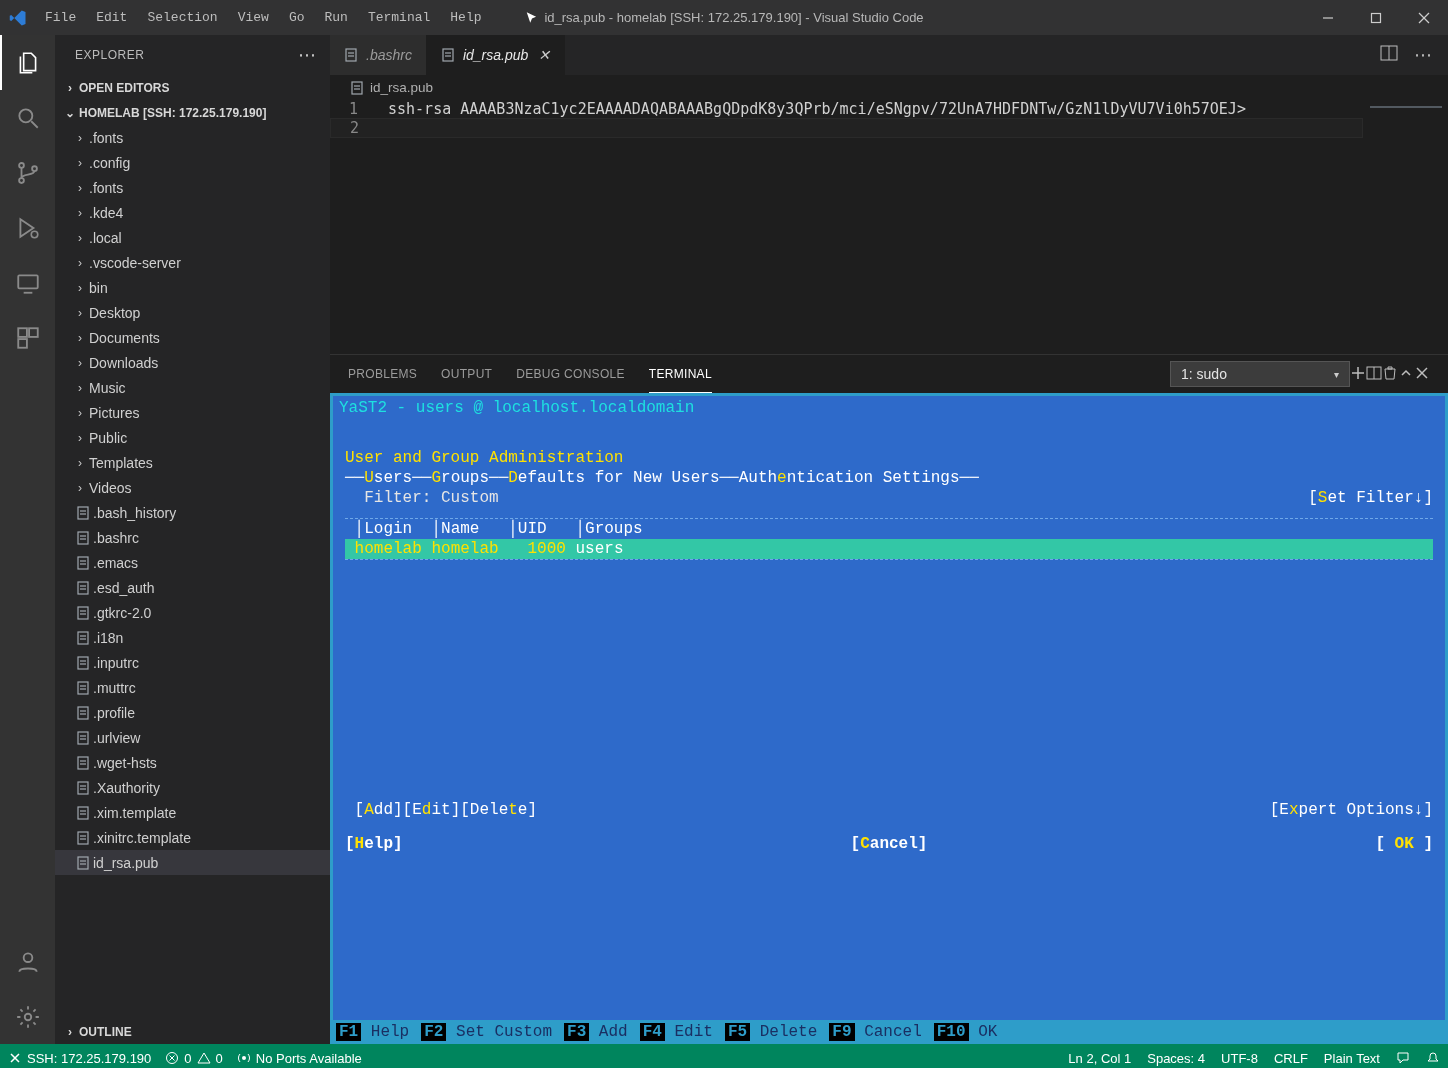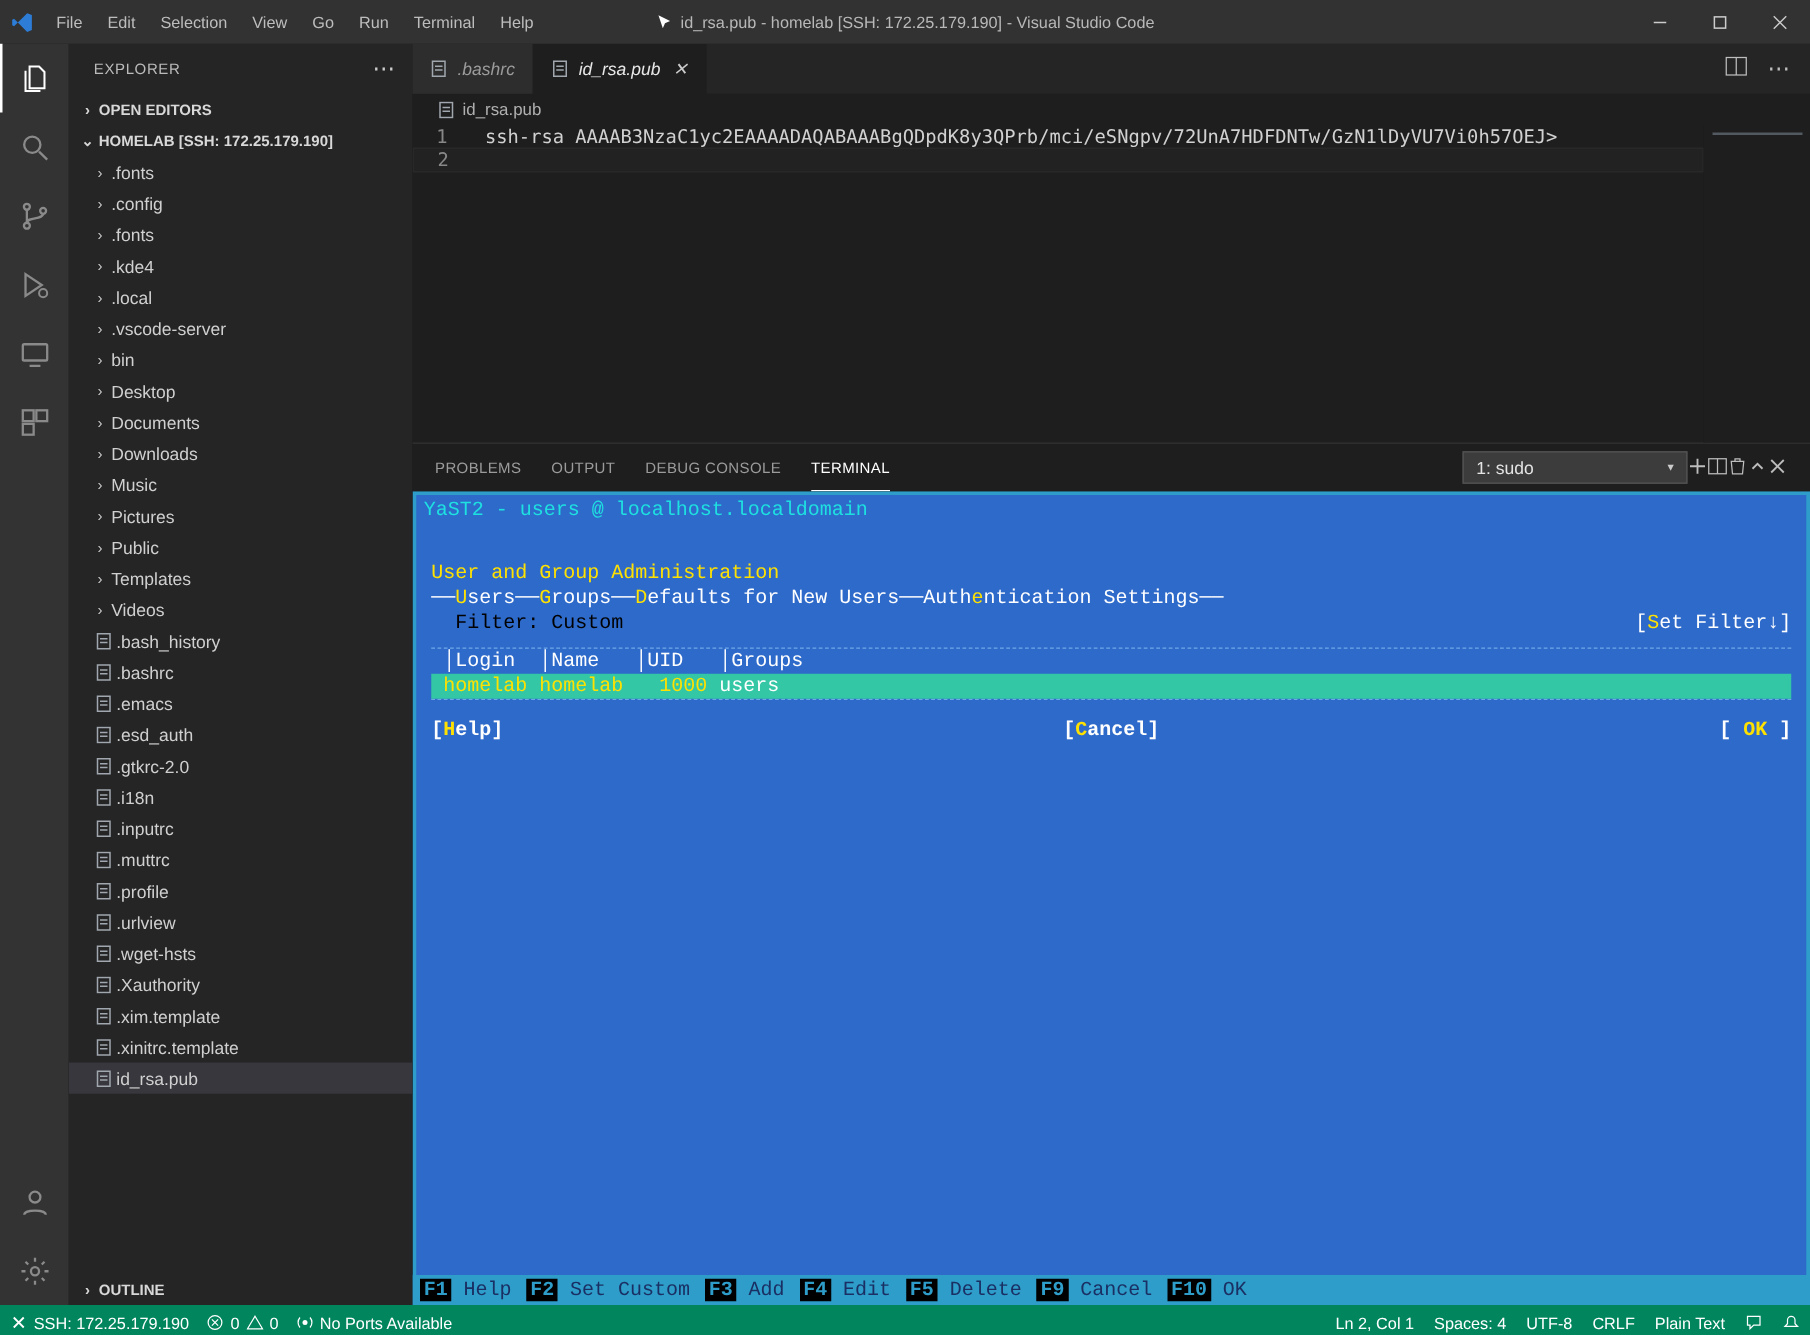--- a/index.html
+++ b/index.html
@@ -2,21 +2,21 @@
 <html><head>
 <meta charset="utf-8">
 <style>
   * { margin: 0; padding: 0; box-sizing: border-box; }
   html, body { width: 1448px; height: 1068px; overflow: hidden; font-family: "Segoe UI", Arial, sans-serif; background: #1e1e1e; color: #ccc; }
   
   
   .titlebar { height: 35px; background: #323233; display: flex; align-items: center; font-size: 13px; color: #bdbdbd; position: relative; }
   .vscode-logo { width: 35px; height: 35px; display: flex; align-items: center; justify-content: center; color: #2d7cd6; }
   .vscode-logo svg { width: 18px; height: 18px; }
-  .menu { display: flex; }
+  .menu { display: flex; font-family: Liberation Mono, monospace; }
   .menu-item { padding: 0 10px; height: 35px; line-height: 35px; cursor: default; }
   .window-title { position: absolute; left: 50%; transform: translateX(-50%); color: #b8b8b8; font-size: 13px; display: flex; align-items: center; }
   .window-title svg { width: 14px; height: 14px; margin-right: 6px; color: #ccc; }
   .win-controls { margin-left: auto; display: flex; }
   .win-btn { width: 48px; height: 35px; display: flex; align-items: center; justify-content: center; }
   .win-btn svg { width: 12px; height: 12px; stroke: #ccc; stroke-width: 1.2; fill: none; }
   
   
   .main-row { display: flex; height: calc(100% - 35px - 24px); }
   
@@ -75,21 +75,21 @@
   
   
   .terminal { flex: 1; font-family: Consolas, "Courier New", monospace; font-size: 16px; line-height: 20px; position: relative; overflow: hidden; }
   .term-frame { position: absolute; inset: 0; background: #2e9dc9; }
   .term-inner { position: absolute; left: 3px; right: 3px; top: 3px; bottom: 3px; background: #2e6aca; color: #cde; }
   .term-inner .title { color: #1ee0e0; padding: 2px 6px; }
   .yast { padding: 0 12px; color: #fff; }
   .yast .hdr { color: #ffe100; margin-top: 28px; }
   .yast .tabsrow { color: #fff; }
   .yast .tabsrow .hk { color: #ffe100; }
-  .yast .filter { color: #000000; }
+  .yast .filter { color: #e5e5e5; }
   .yast .setfilter { float: right; color: #fff; }
   .yast .setfilter .hk { color: #ffe100; }
   .yast-table { margin-top: 10px; border: 1px dashed #6fa8e8; border-left: none; border-right: none; position: relative; }
   .yast-table .cols { color: #fff; }
   .yast-row-hi { background: #33c7a6; color: #ffe100; }
   .yast-row-hi .grp { color: #fff; }
   .yast .actions { margin-top: 240px; color: #fff; }
   .yast .actions .hk { color: #ffe100; }
   .yast .expert { float: right; }
   .yast .bottom { margin-top: 14px; display: flex; justify-content: space-between; font-weight: bold; }
@@ -542,20 +542,24 @@
               <div class="hdr">User and Group Administration</div>
               <div class="tabsrow">──<span class="hk">U</span>sers──<span class="hk">G</span>roups──<span class="hk">D</span>efaults for New Users──Auth<span class="hk">e</span>ntication Settings──</div>
               <div>
                 <span class="filter">&nbsp;&nbsp;<span>Filter: Custom</span></span>
                 <span class="setfilter">[<span class="hk">S</span>et Filter↓]</span>
               </div>
               <div class="yast-table">
                 <div class="cols">&nbsp;│<span>Login</span>&nbsp;&nbsp;│<span>Name</span>&nbsp;&nbsp;&nbsp;│<span>UID</span>&nbsp;&nbsp;&nbsp;│<span>Groups</span></div>
                 <div class="yast-row-hi">&nbsp;<span>homelab</span>&nbsp;<span>homelab</span>&nbsp;&nbsp;&nbsp;<span>1000</span>&nbsp;<span class="grp">users</span></div>
               </div>
+              <div class="actions">
+                &nbsp;[<span class="hk">A</span>dd][E<span class="hk">d</span>it][Dele<span class="hk">t</span>e]
+                <span class="expert">[E<span class="hk">x</span>pert Options↓]</span>
+              </div>
               <div class="bottom">
                 <span>[<span class="hk">H</span>elp]</span>
                 <span>[<span class="hk">C</span>ancel]</span>
                 <span>[ <span class="ok">OK</span> ]</span>
               </div>
             </div>
           </div>
           <div class="fkeys" id="fkeys">
               <span class="fk"><b>F1</b> <span class="lab">Help</span></span>
               <span class="fk"><b>F2</b> <span class="lab">Set Custom</span></span>

